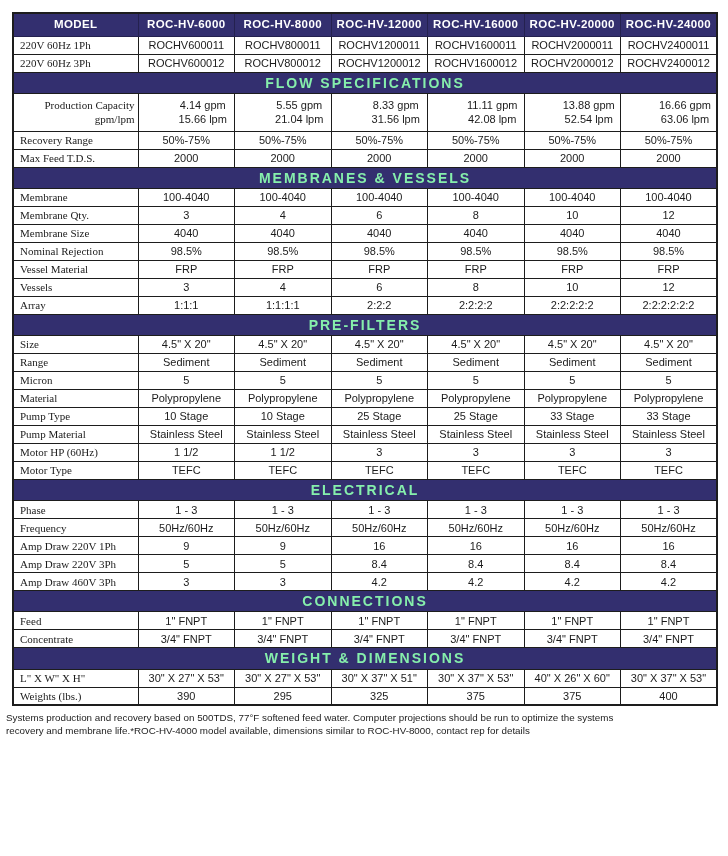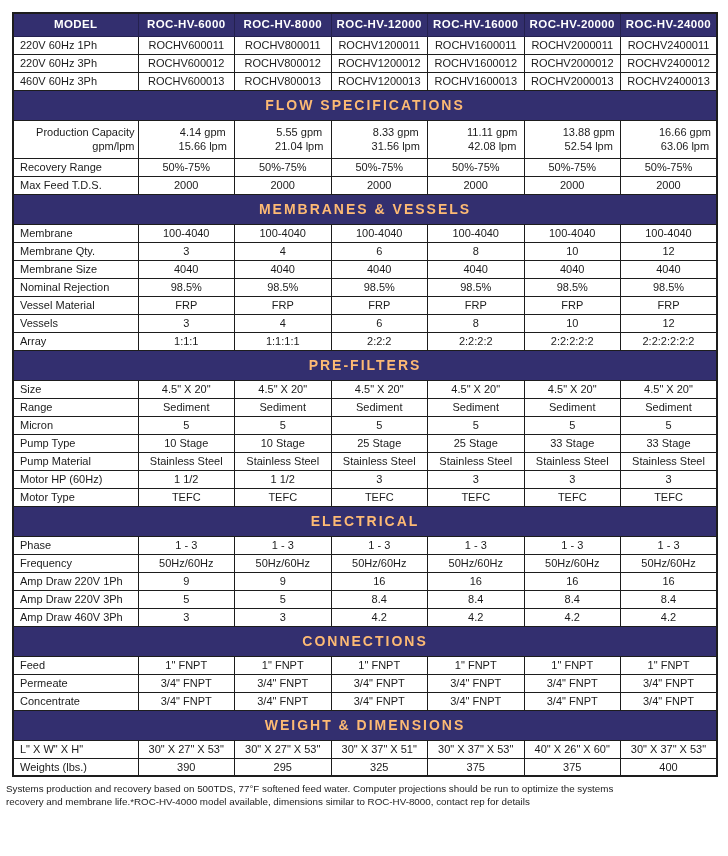--- a/index.html
+++ b/index.html
@@ -40,30 +40,31 @@
     color: #ffffff;
     font-weight: bold;
     font-size: 11.5px;
     letter-spacing: 0.4px;
     height: 23px;
     border-color: #24214f;
     text-align: center;
   }
   table.spec tr.band td {
     background: #332f6f;
-    color: #fdba74;
+    color: #86efac;
     font-weight: bold;
     font-size: 14px;
     letter-spacing: 2px;
-    height: 30px;
+    height: 21px;
     padding: 1px 0;
   }
   table.spec td.label {
     text-align: left;
     padding-left: 6px;
+    font-family: Liberation Serif, serif;
   }
   table.spec td.label.center {
     text-align: right;
     padding-left: 3px;
   }
   table.spec tr.tall td {
     height: 38px;
     padding-left: 36px;
   }
   .footnote {
@@ -107,29 +108,20 @@
           <td class="val">ROCHV2400011</td>
         </tr>
         <tr>
           <td class="label">220V 60Hz 3Ph</td>
           <td class="val">ROCHV600012</td>
           <td class="val">ROCHV800012</td>
           <td class="val">ROCHV1200012</td>
           <td class="val">ROCHV1600012</td>
           <td class="val">ROCHV2000012</td>
           <td class="val">ROCHV2400012</td>
-        </tr>
-        <tr>
-          <td class="label">460V 60Hz 3Ph</td>
-          <td class="val">ROCHV600013</td>
-          <td class="val">ROCHV800013</td>
-          <td class="val">ROCHV1200013</td>
-          <td class="val">ROCHV1600013</td>
-          <td class="val">ROCHV2000013</td>
-          <td class="val">ROCHV2400013</td>
         </tr>
         <tr class="band">
           <td colspan="7">FLOW SPECIFICATIONS</td>
         </tr>
         <tr class="tall">
           <td class="label center">Production Capacity
 gpm/lpm</td>
           <td class="val">4.14 gpm
 15.66 lpm</td>
           <td class="val">5.55 gpm
@@ -251,20 +243,29 @@
         <tr>
           <td class="label">Micron</td>
           <td class="val">5</td>
           <td class="val">5</td>
           <td class="val">5</td>
           <td class="val">5</td>
           <td class="val">5</td>
           <td class="val">5</td>
         </tr>
         <tr>
+          <td class="label">Material</td>
+          <td class="val">Polypropylene</td>
+          <td class="val">Polypropylene</td>
+          <td class="val">Polypropylene</td>
+          <td class="val">Polypropylene</td>
+          <td class="val">Polypropylene</td>
+          <td class="val">Polypropylene</td>
+        </tr>
+        <tr>
           <td class="label">Pump Type</td>
           <td class="val">10 Stage</td>
           <td class="val">10 Stage</td>
           <td class="val">25 Stage</td>
           <td class="val">25 Stage</td>
           <td class="val">33 Stage</td>
           <td class="val">33 Stage</td>
         </tr>
         <tr>
           <td class="label">Pump Material</td>
@@ -345,29 +346,20 @@
           <td colspan="7">CONNECTIONS</td>
         </tr>
         <tr>
           <td class="label">Feed</td>
           <td class="val">1" FNPT</td>
           <td class="val">1" FNPT</td>
           <td class="val">1" FNPT</td>
           <td class="val">1" FNPT</td>
           <td class="val">1" FNPT</td>
           <td class="val">1" FNPT</td>
-        </tr>
-        <tr>
-          <td class="label">Permeate</td>
-          <td class="val">3/4" FNPT</td>
-          <td class="val">3/4" FNPT</td>
-          <td class="val">3/4" FNPT</td>
-          <td class="val">3/4" FNPT</td>
-          <td class="val">3/4" FNPT</td>
-          <td class="val">3/4" FNPT</td>
         </tr>
         <tr>
           <td class="label">Concentrate</td>
           <td class="val">3/4" FNPT</td>
           <td class="val">3/4" FNPT</td>
           <td class="val">3/4" FNPT</td>
           <td class="val">3/4" FNPT</td>
           <td class="val">3/4" FNPT</td>
           <td class="val">3/4" FNPT</td>
         </tr>

